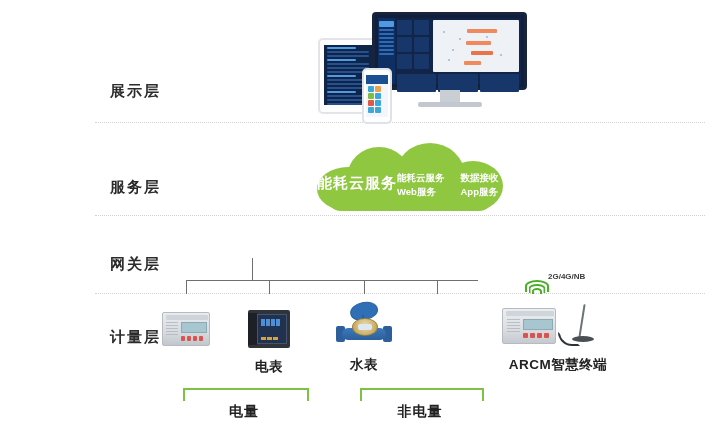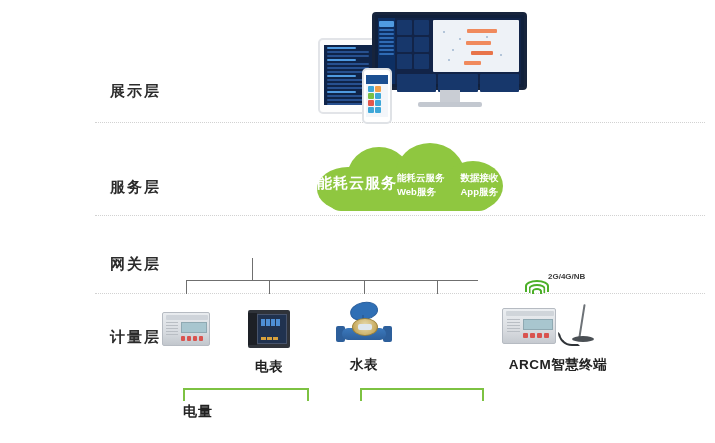--- a/index.html
+++ b/index.html
@@ -351,21 +351,21 @@
   }
   .bracket-up {
     border: 2px solid #7dc242;
     border-bottom: none;
   }
   #bracket-elec { left: 183px; top: 388px; width: 122px; }
   #bracket-nonelec { left: 360px; top: 388px; width: 120px; }
   .bracket-label {
     position: absolute;
     font-size: 14px; font-weight: bold; color: #222; letter-spacing: 1px;
-    text-align: left;
+    text-align: center;
   }
   #bracket-label-elec { left: 183px; top: 403px; width: 122px; }
   #bracket-label-nonelec { left: 360px; top: 403px; width: 120px; }
 </style>
 </head>
 <body>
 
 <div id="stage">
 
   <div class="separator" id="sep-1"></div>
@@ -581,14 +581,15 @@
         <div class="antenna-base"></div>
       </div>
     </div>
     <div class="meter-label">ARCM智慧终端</div>
   </div>
 
   <div class="bracket bracket-up" id="bracket-elec"></div>
   <div class="bracket-label" id="bracket-label-elec">电量</div>
 
   <div class="bracket bracket-up" id="bracket-nonelec"></div>
+  <div class="bracket-label" id="bracket-label-nonelec">非电量</div>
 
 </div>
 
 </body></html>

